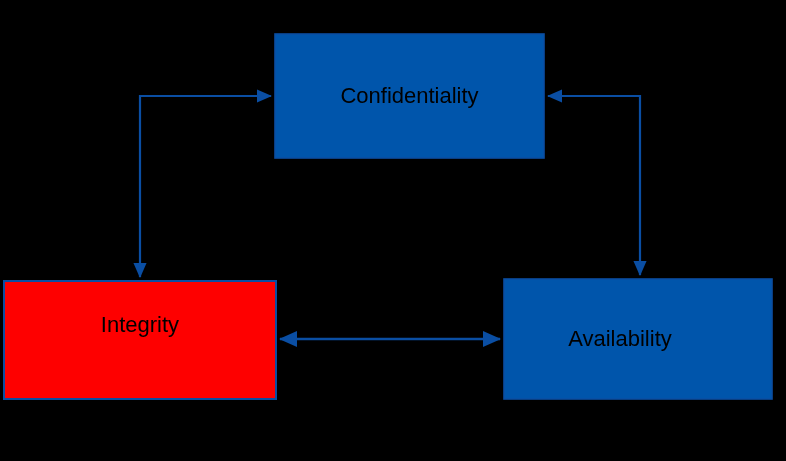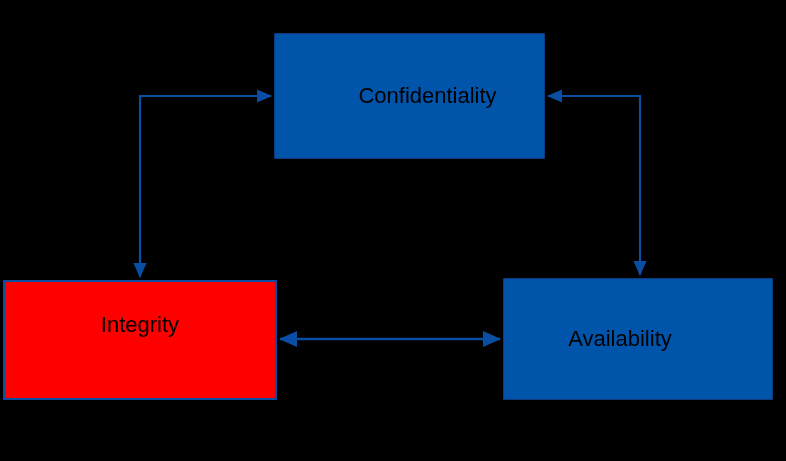--- a/index.html
+++ b/index.html
@@ -34,21 +34,21 @@
     font-size: 22px;
     line-height: 1.1;
     color: #000000;
     letter-spacing: 0px;
     white-space: nowrap;
     pointer-events: none;
     user-select: none;
   }
   
   #label-confidentiality {
-    left: 293px; top: 34px; width: 269px; height: 124px;
+    left: 275px; top: 34px; width: 269px; height: 124px;
   }
   #label-integrity {
     left: 4px; top: 281px; width: 272px; height: 88px;
   }
   #label-availability {
     left: 504px; top: 279px; width: 232px; height: 120px;
   }
 </style>
 </head>
 <body>

